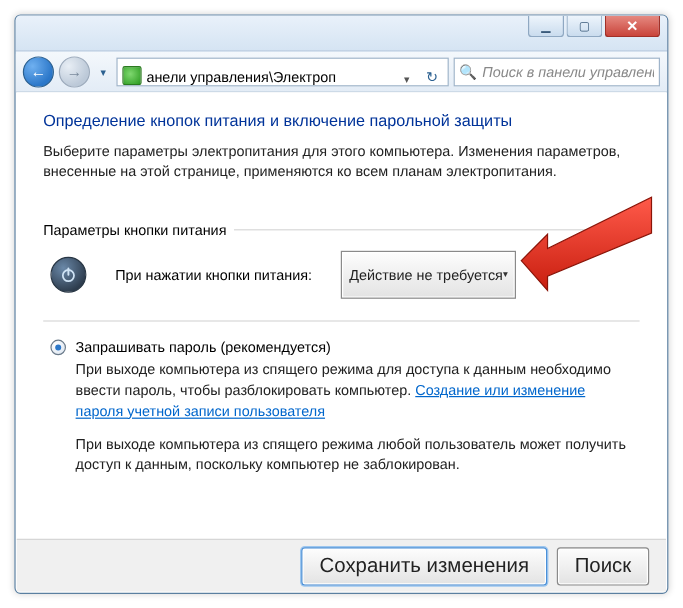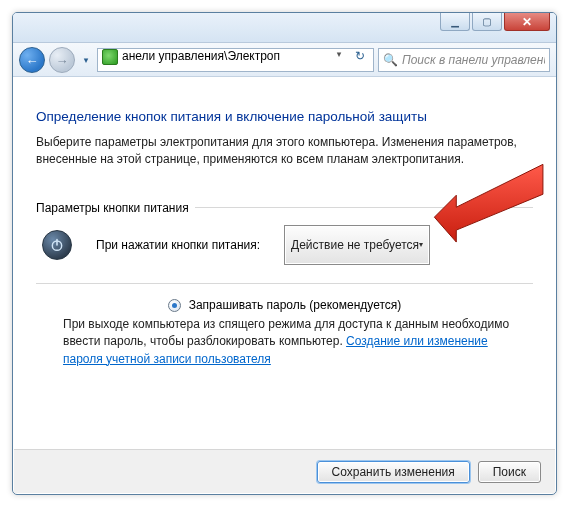--- a/index.html
+++ b/index.html
@@ -56,21 +56,21 @@
     background: radial-gradient(circle at 30% 30%, #6fb0f0, #2b77c9 70%);
     border:1px solid #2b6090;
     display:flex;align-items:center;justify-content:center;
     color:#fff;font-size:13px;
   }
   .navarrow.fwd { background: radial-gradient(circle at 30% 30%, #e8eef5, #bcc9d8 70%); border-color:#9caabb; color:#7a8a9c;}
   .navchev { width:14px;color:#2b6090; text-align:center;font-size:9px;}
   .addrbar {
     flex:1; height:24px;
     background:#fff; border:1px solid #9fb4ca;
-    display:flex; align-items:flex-start;
+    display:flex; align-items:flex-end;
     padding:0 4px; gap:4px; overflow:hidden;
   }
   .addr-icon {
     width:16px;height:16px;border-radius:2px;
     background: radial-gradient(circle at 40% 40%, #7fd86f, #2a9a1f);
     border:1px solid #2a7a1f; flex-shrink:0;
   }
   .addr-text { white-space:nowrap; color:#000; font-size:12px; }
   .addr-drop { width:16px;text-align:center;color:#555;font-size:9px;flex-shrink:0;}
   .addr-refresh { width:18px;text-align:center;color:#2b6090;flex-shrink:0;}
@@ -81,21 +81,21 @@
   }
   .search-icon{color:#3a6da8;font-size:12px;}
   .search-text{color:#888;font-style:italic;font-size:12px; white-space:nowrap; overflow:hidden;}
   
   .content {
     position:absolute; left:1px; right:1px; top:64px; bottom:46px;
     background:#fff;
     padding: 12px 22px 0 22px;
     overflow:hidden;
   }
-  .h1 { color:#003399; font-size:13.5px; margin:20px 0 10px 0;}
+  .h1 { color:#003399; font-size:13.5px; margin:4px 0 10px 0;}
   .intro { color:#222; line-height:1.45; margin-bottom:32px;}
   .group { margin-bottom:12px;}
   .group-legend {
     color:#000000; font-size:12px;
     display:flex; align-items:center; gap:6px;
   }
   .group-legend .line { flex:1; height:1px; background:#d8d8d8;}
   .group-body { padding:10px 6px 6px 6px;}
   .row-power { display:flex; align-items:center; gap:24px;}
   .power-icon {
@@ -107,21 +107,21 @@
   .power-icon svg { width:16px;height:16px;}
   .combo {
     height:40px; min-width:142px;
     border:1px solid #8a8a8a;
     background: linear-gradient(to bottom,#fdfdfd,#e3e3e3);
     display:flex;align-items:center;justify-content:space-between;
     padding:0 6px; font-size:12px; color:#222;
     box-shadow: inset 0 0 0 1px #fff;
   }
   .combo .tri{font-size:8px;color:#333;}
-  .radio-row { display:flex; align-items:flex-start; gap:8px; margin:4px 0;justify-content:center;}
+  .radio-row { display:flex; align-items:flex-start; gap:8px; margin:4px 0;}
   .radio {
     width:13px;height:13px;border-radius:50%;
     border:1px solid #6a7a8a;
     background: radial-gradient(circle at 35% 35%, #fff, #d8e2ee);
     margin-top:1px; flex-shrink:0;
     display:flex;align-items:center;justify-content:center;
   }
   .radio.checked::after{
     content:""; width:5px;height:5px;border-radius:50%;
     background:#2b77c9;
@@ -132,24 +132,24 @@
   
   .footer {
     position:absolute; left:1px; right:1px; bottom:1px;
     height:44px;
     background:#f0f0f0;
     border-top:1px solid #d6d6d6;
     display:flex; justify-content:flex-end; align-items:center;
     gap:8px; padding:0 14px;
   }
   .btn {
-    height:22px; padding:0 14px;
+    height:32px; padding:0 14px;
     border:1px solid #8a8a8a;
     background: linear-gradient(to bottom,#fdfdfd,#e3e3e3);
-    font-size:12px; color:#222;
+    font-size:17px; color:#222;
     display:flex;align-items:center;
     box-shadow: inset 0 0 0 1px #fff;
     border-radius:3px;
   }
   .btn.primary { border-color:#4a90d9; box-shadow: 0 0 0 1px #9cc6ef, inset 0 0 0 1px #fff;}
   
   .arrow-overlay {
     position:absolute; pointer-events:none;
     left:0;top:0;width:100%;height:100%;
   }
@@ -223,20 +223,21 @@
         <div class="line"></div>
       </div>
       <div class="group-body">
         <div class="radio-row">
           <div class="radio checked"></div>
           <span class="radio-label">Запрашивать пароль (рекомендуется)</span>
         </div>
         <div class="opt-desc">
           <span>При выходе компьютера из спящего режима для доступа к данным необходимо ввести пароль, чтобы разблокировать компьютер. </span><span class="link">Создание или изменение пароля учетной записи пользователя</span>
         </div>
+        <div class="opt-desc">При выходе компьютера из спящего режима любой пользователь может получить доступ к данным, поскольку компьютер не заблокирован.</div>
       </div>
     </div>
   </div>
 
   <div class="footer">
     <div class="btn primary">Сохранить изменения</div>
     <div class="btn">Поиск</div>
   </div>
 
   <svg class="arrow-overlay" viewBox="0 0 545 483">

